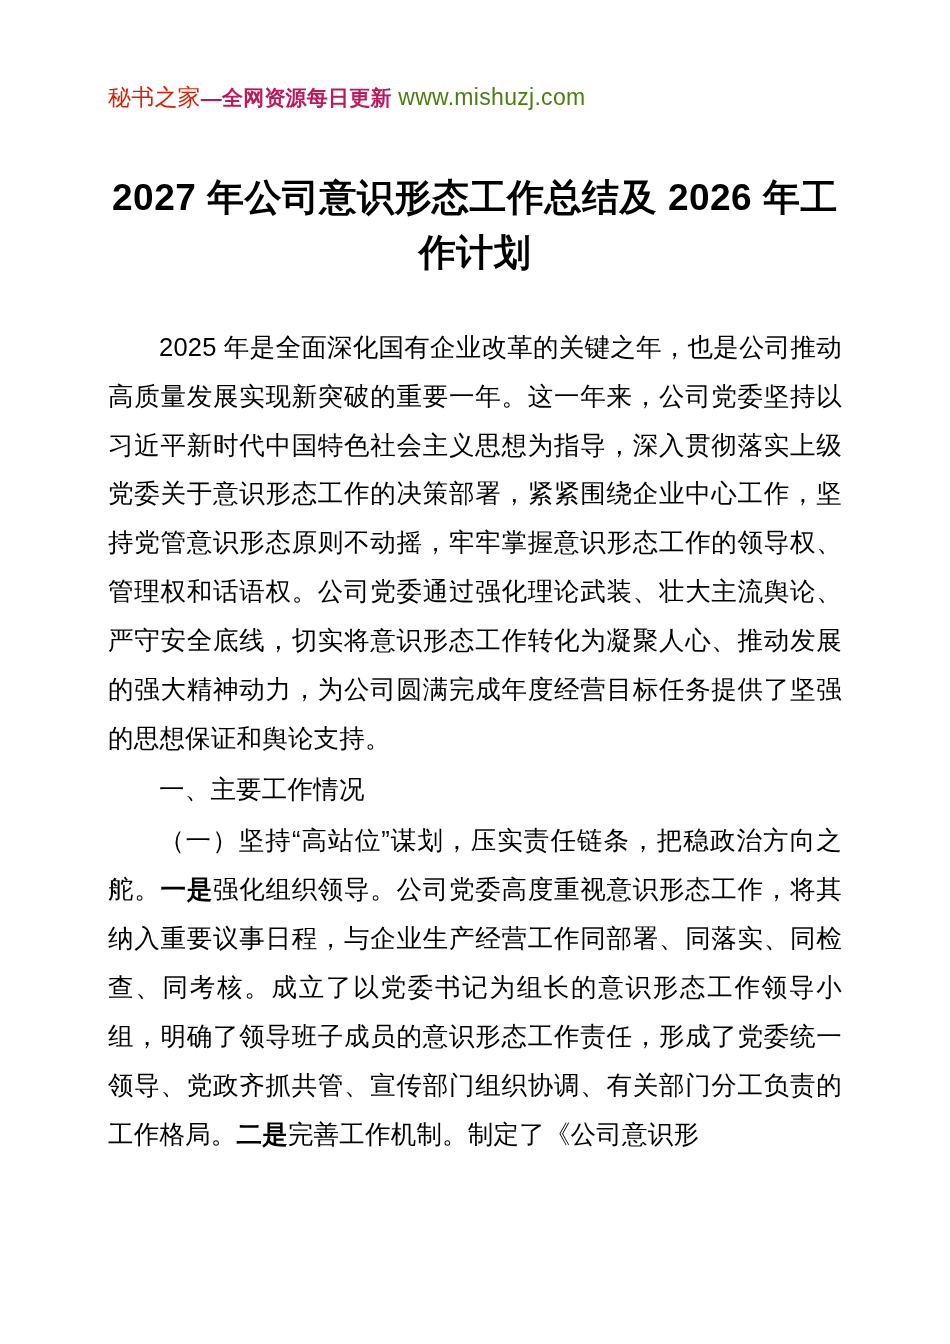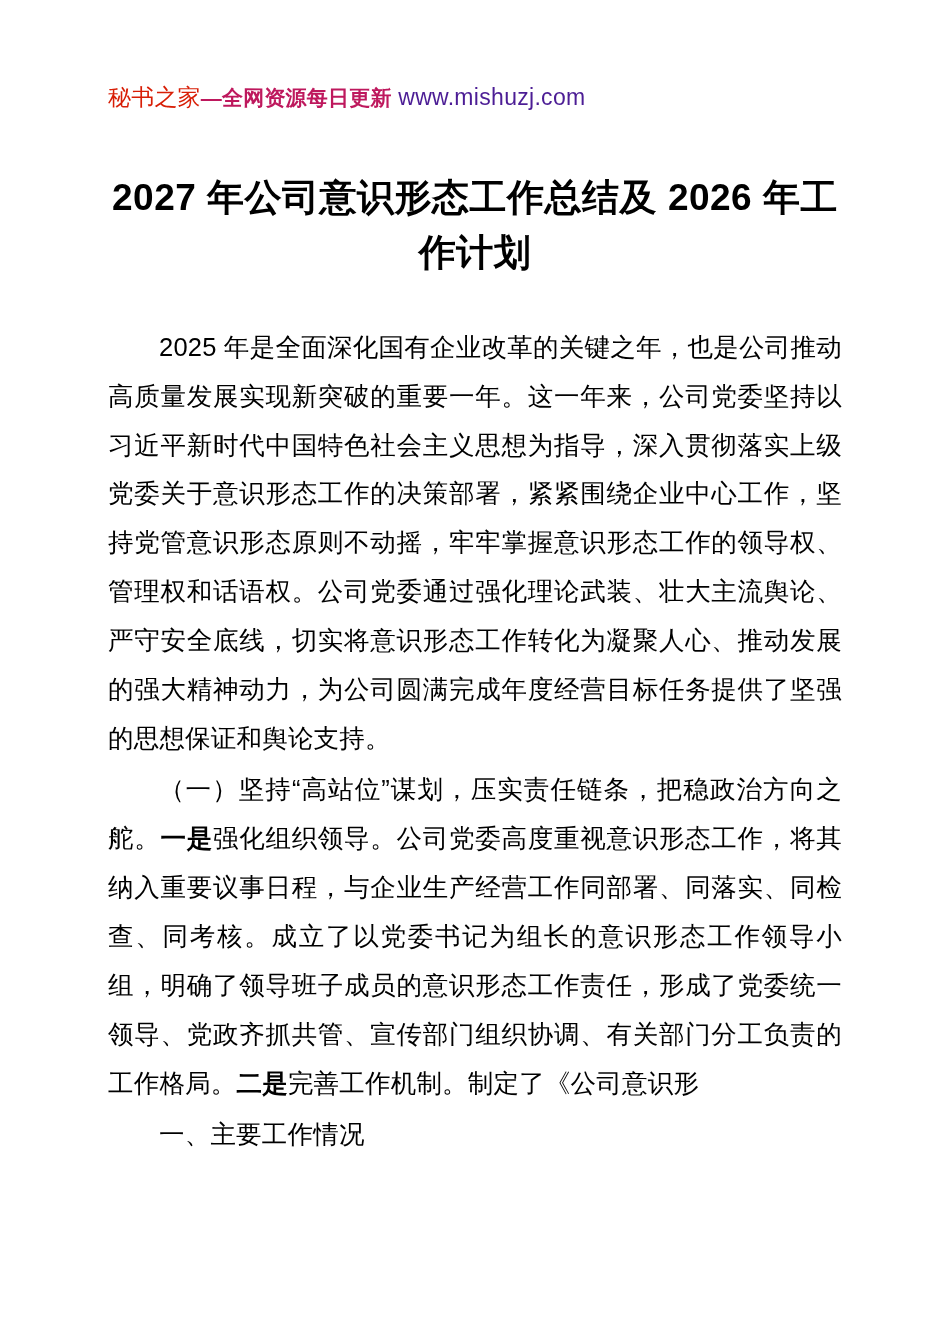--- a/index.html
+++ b/index.html
@@ -35,21 +35,21 @@
     font-weight: normal;
     font-family: "DejaVu Sans", sans-serif;
     font-size: 23px;
   }
   .brand-tail {
     color: #be185d;
     font-weight: bold;
     font-size: 21px;
   }
   .brand-url {
-    color: #4c1d95;
+    color: #4d7c0f;
     font-size: 23px;
     font-weight: normal;
     letter-spacing: 0.3px;
   }
 
   
   .doc-title {
     margin-top: 58px;
     font-size: 37px;
     font-weight: bold;
@@ -83,19 +83,19 @@
   <div class="header-line">
     <span class="brand">秘书之家</span><span class="brand-tail">—全网资源每日更新</span> <span class="brand-url">www.mishuzj.com</span>
   </div>
 
   <h1 class="doc-title">2027 年公司意识形态工作总结及 2026 年工作计划</h1>
 
   <div class="body-text">
 
     <p class="para">2025 年是全面深化国有企业改革的关键之年，也是公司推动高质量发展实现新突破的重要一年。这一年来，公司党委坚持以习近平新时代中国特色社会主义思想为指导，深入贯彻落实上级党委关于意识形态工作的决策部署，紧紧围绕企业中心工作，坚持党管意识形态原则不动摇，牢牢掌握意识形态工作的领导权、管理权和话语权。公司党委通过强化理论武装、壮大主流舆论、严守安全底线，切实将意识形态工作转化为凝聚人心、推动发展的强大精神动力，为公司圆满完成年度经营目标任务提供了坚强的思想保证和舆论支持。</p>
 
+    <p class="para">一、主要工作情况</p>
+
     <p class="para"><span>（一）坚持“高站位”谋划，压实责任链条，把稳政治方向之舵。</span><b>一是</b><span>强化组织领导。公司党委高度重视意识形态工作，将其纳入重要议事日程，与企业生产经营工作同部署、同落实、同检查、同考核。成立了以党委书记为组长的意识形态工作领导小组，明确了领导班子成员的意识形态工作责任，形成了党委统一领导、党政齐抓共管、宣传部门组织协调、有关部门分工负责的工作格局。</span><b>二是</b><span>完善工作机制。制定了《公司意识形</span></p>
-
-    <p class="para">一、主要工作情况</p>
 
   </div>
 
 </div>
 
 </body></html>

